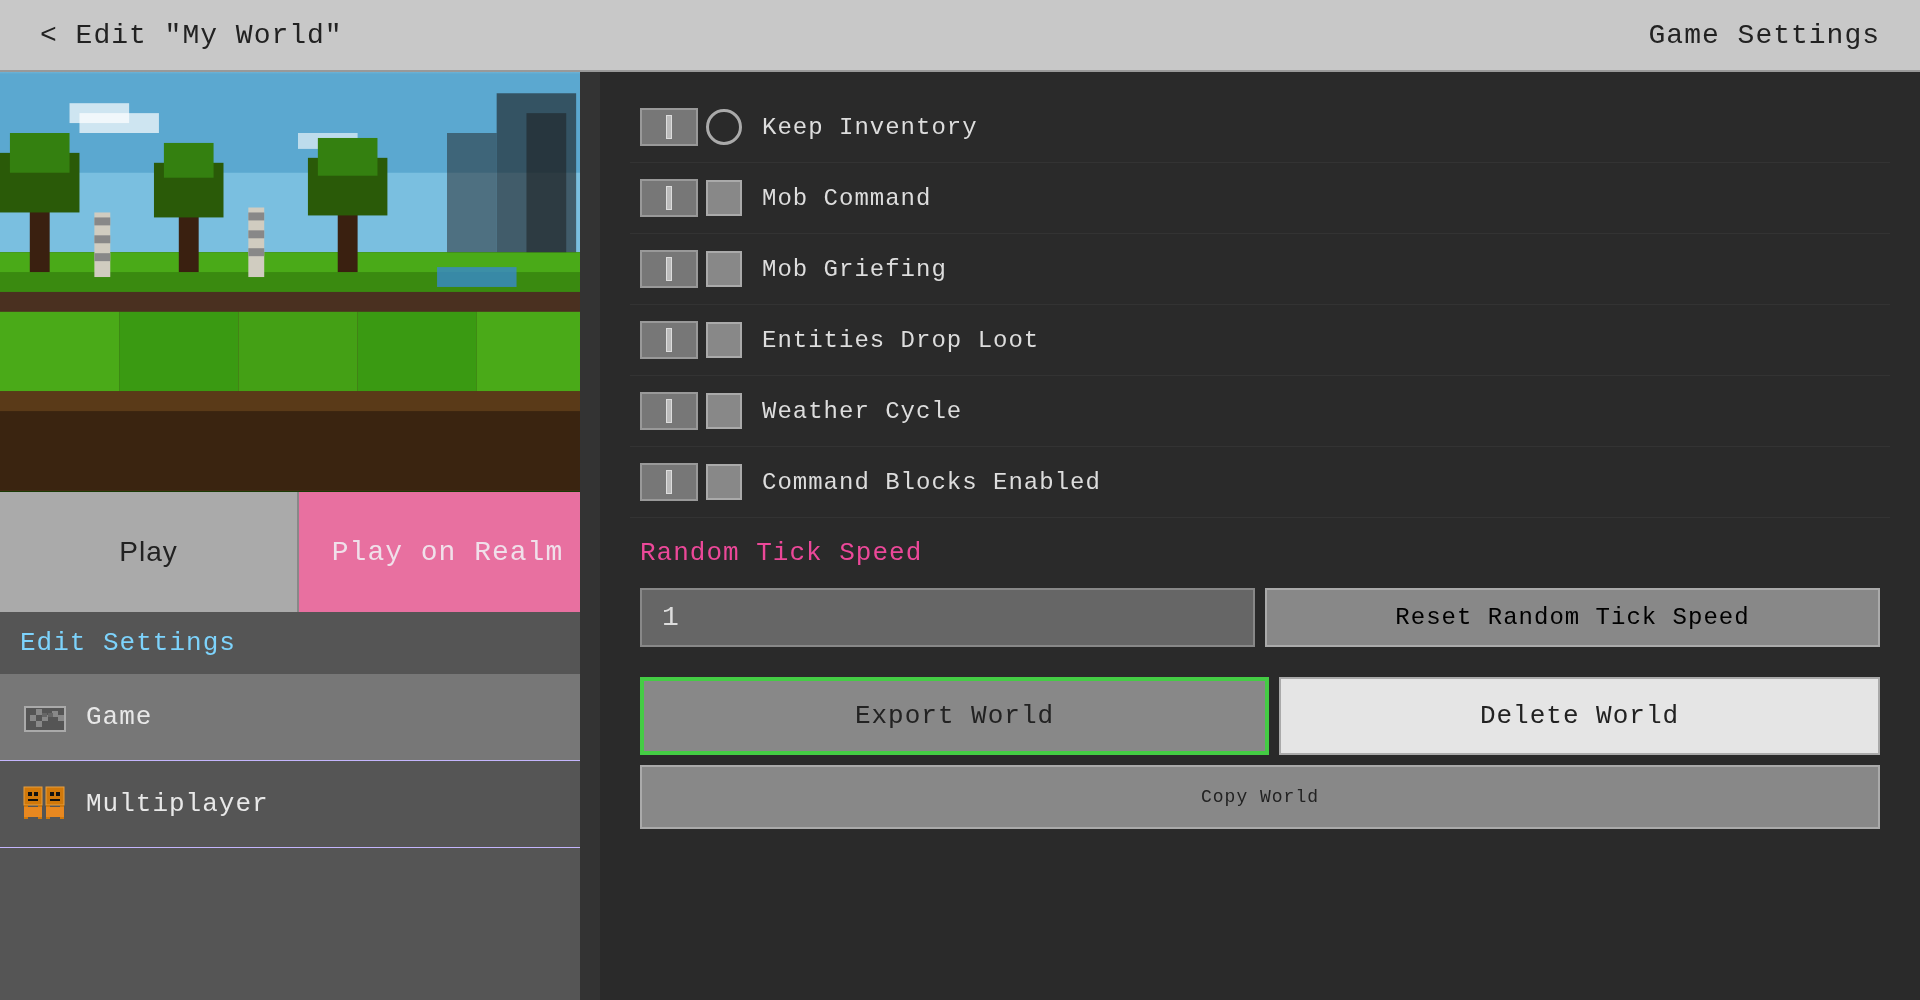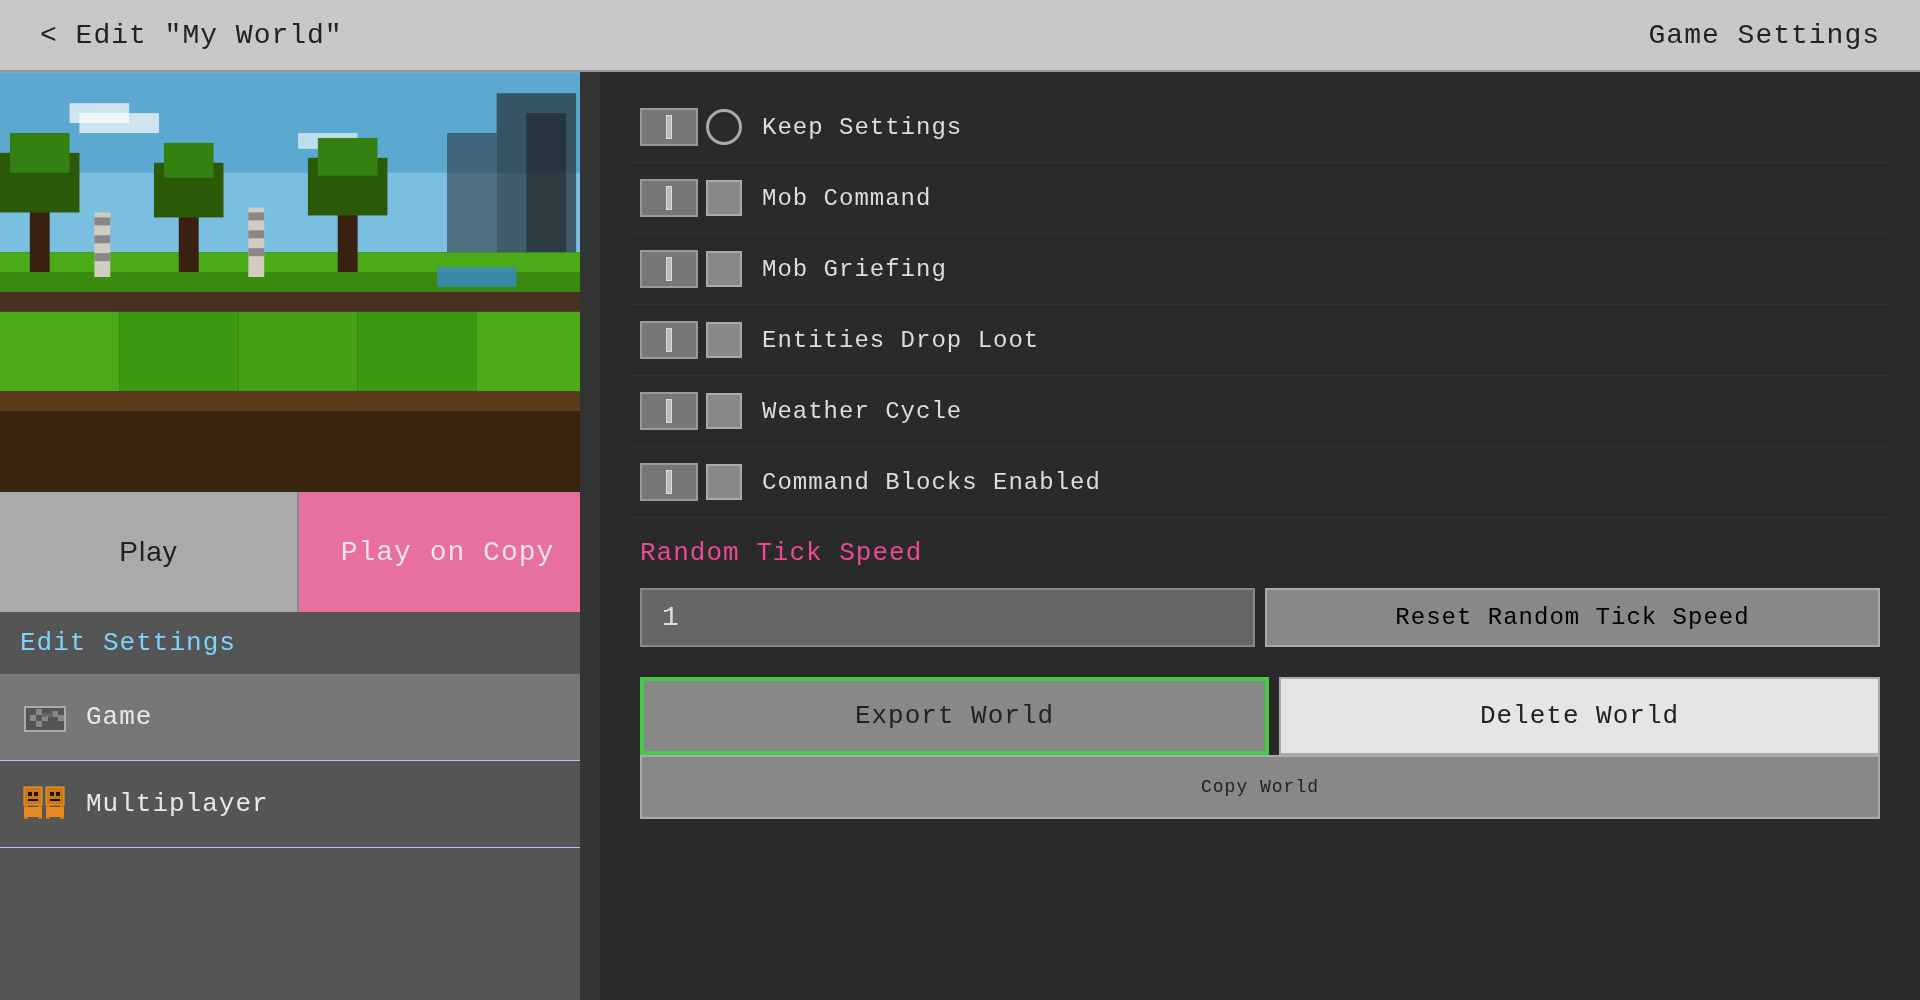--- a/index.html
+++ b/index.html
@@ -256,21 +256,21 @@
       font-size: 24px;
       color: #000000;
       letter-spacing: 1px;
       cursor: pointer;
       padding: 12px 20px;
     }
 
     .world-actions {
       display: flex;
       flex-direction: column;
-      gap: 0;
+      gap: 10px;
       padding: 10px;
       margin-top: 10px;
     }
 
     .world-actions-row {
       display: flex;
       gap: 10px;
     }
 
     .btn-export {
@@ -377,21 +377,21 @@
         <rect x="440" y="195" width="80" height="20" fill="#3888cc" opacity="0.8"></rect>
 
         <rect x="500" y="20" width="80" height="160" fill="#1a1a1a" opacity="0.6"></rect>
         <rect x="530" y="40" width="40" height="140" fill="#1a1a1a" opacity="0.5"></rect>
         <rect x="450" y="60" width="50" height="120" fill="#222" opacity="0.5"></rect>
       </svg>
     </div>
 
     <div class="action-buttons">
       <button class="btn-play">Play</button>
-      <button class="btn-play-realm">Play on Copy</button>
+      <button class="btn-play-realm">Play on Realm</button>
     </div>
 
     <div class="edit-settings-label">Edit Settings</div>
 
     <div class="settings-nav">
 
       <div class="nav-item active">
         <div class="nav-icon">
           <svg width="50" height="50" viewBox="0 0 50 50" fill="none" xmlns="http://www.w3.org/2000/svg">
 
@@ -444,21 +444,21 @@
 
   <div class="right-panel">
 
     <div class="toggle-row">
       <div class="toggle-outer">
         <div class="toggle-big off">
           <div class="knob-line"></div>
         </div>
         <div class="circle-indicator"></div>
       </div>
-      <span class="setting-label">Keep Settings</span>
+      <span class="setting-label">Keep Inventory</span>
     </div>
 
     <div class="toggle-row">
       <div class="toggle-outer">
         <div class="toggle-big on">
           <div class="knob-line"></div>
         </div>
         <div class="toggle-small-box"></div>
       </div>
       <span class="setting-label">Mob Command</span>

